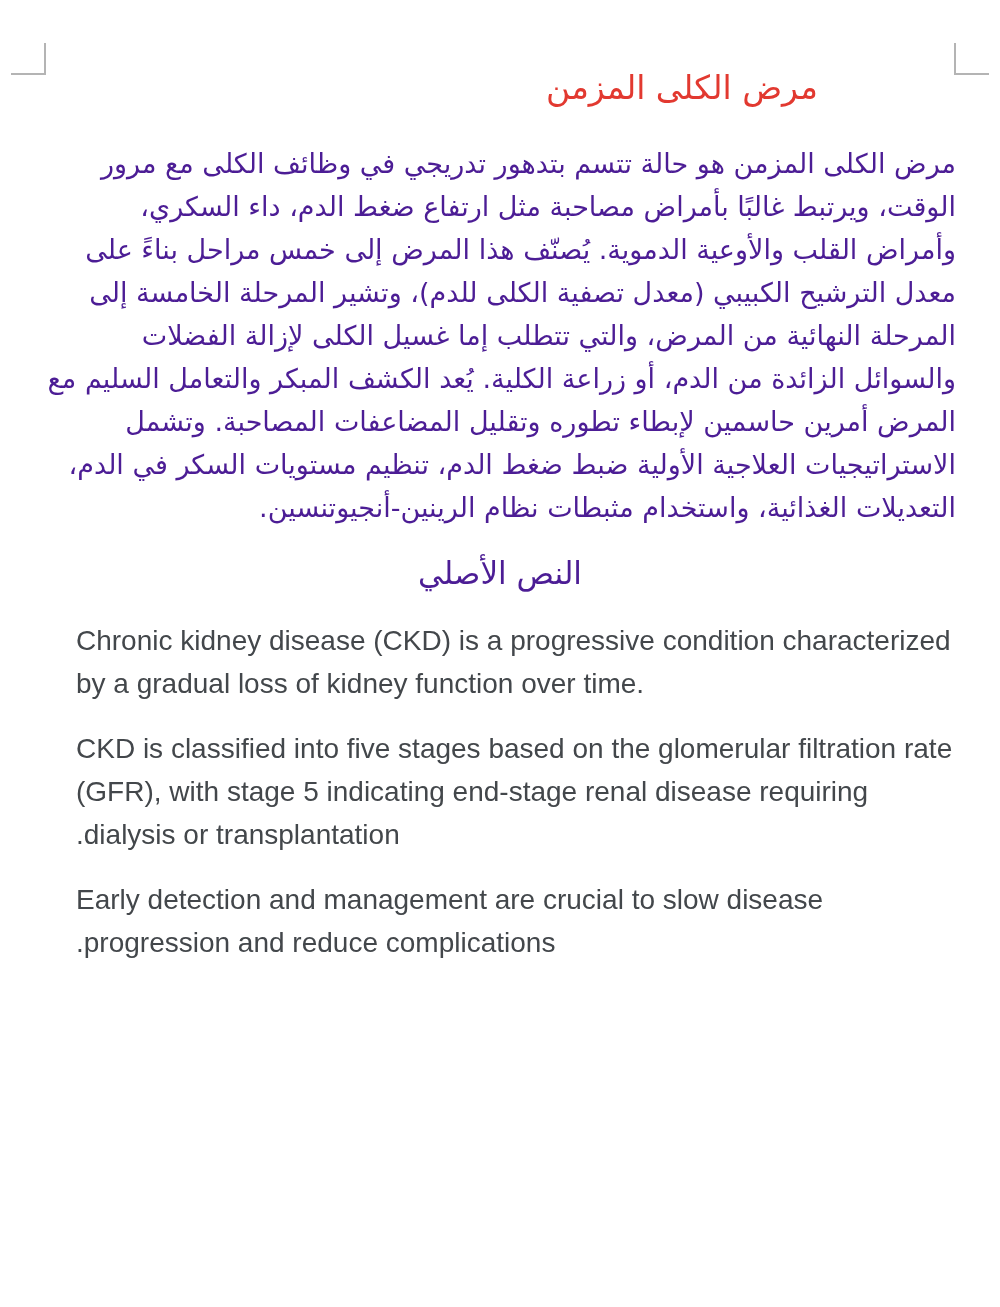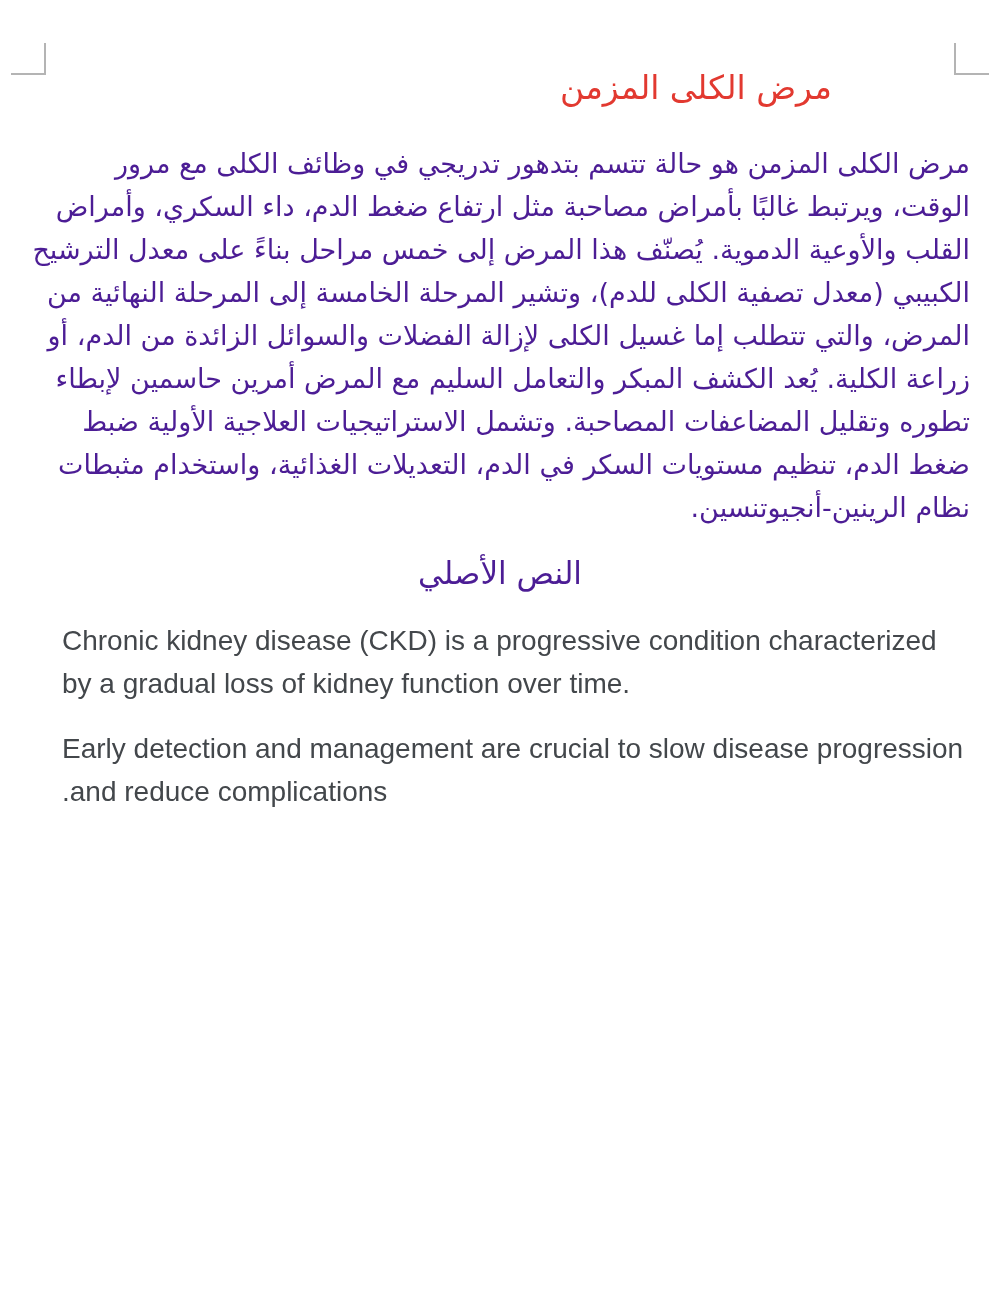--- a/index.html
+++ b/index.html
@@ -26,21 +26,21 @@
     left: 11px;
     border-right: 2px solid #b4b4b4;
     border-bottom: 2px solid #b4b4b4;
   }
   .corner-right {
     right: 11px;
     border-left: 2px solid #b4b4b4;
     border-bottom: 2px solid #b4b4b4;
   }
   .content {
-    padding: 0 30px;
+    padding: 0 44px;
   }
   .title {
     margin: 64px 0 0 0;
     padding-right: 138px;
     font-family: "DejaVu Sans", sans-serif;
     font-weight: 400;
     font-size: 33px;
     line-height: 48px;
     color: #e23930;
     text-align: right;
@@ -88,17 +88,18 @@
   <div class="content">
 
     <h1 class="title" lang="ar" dir="rtl">مرض الكلى المزمن</h1>
 
     <p class="ar-body" lang="ar" dir="rtl">مرض الكلى المزمن هو حالة تتسم بتدهور تدريجي في وظائف الكلى مع مرور الوقت، ويرتبط غالبًا بأمراض مصاحبة مثل ارتفاع ضغط الدم، داء السكري، وأمراض القلب والأوعية الدموية. يُصنّف هذا المرض إلى خمس مراحل بناءً على معدل الترشيح الكبيبي (معدل تصفية الكلى للدم)، وتشير المرحلة الخامسة إلى المرحلة النهائية من المرض، والتي تتطلب إما غسيل الكلى لإزالة الفضلات والسوائل الزائدة من الدم، أو زراعة الكلية. يُعد الكشف المبكر والتعامل السليم مع المرض أمرين حاسمين لإبطاء تطوره وتقليل المضاعفات المصاحبة. وتشمل الاستراتيجيات العلاجية الأولية ضبط ضغط الدم، تنظيم مستويات السكر في الدم، التعديلات الغذائية، واستخدام مثبطات نظام الرينين-أنجيوتنسين.</p>
 
     <h2 class="subtitle" lang="ar" dir="rtl">النص الأصلي</h2>
 
     <div class="en-block">
       <p class="en" lang="en" dir="ltr">Chronic kidney disease (CKD) is a progressive condition characterized by a gradual loss of kidney function over time.</p>
+      <p class="en" lang="en" dir="rtl">CKD is classified into five stages based on the glomerular filtration rate (GFR), with stage 5 indicating end-stage renal disease requiring dialysis or transplantation.</p>
       <p class="en" lang="en" dir="rtl">Early detection and management are crucial to slow disease progression and reduce complications.</p>
     </div>
 
   </div>
 </div>
 
 </body></html>

